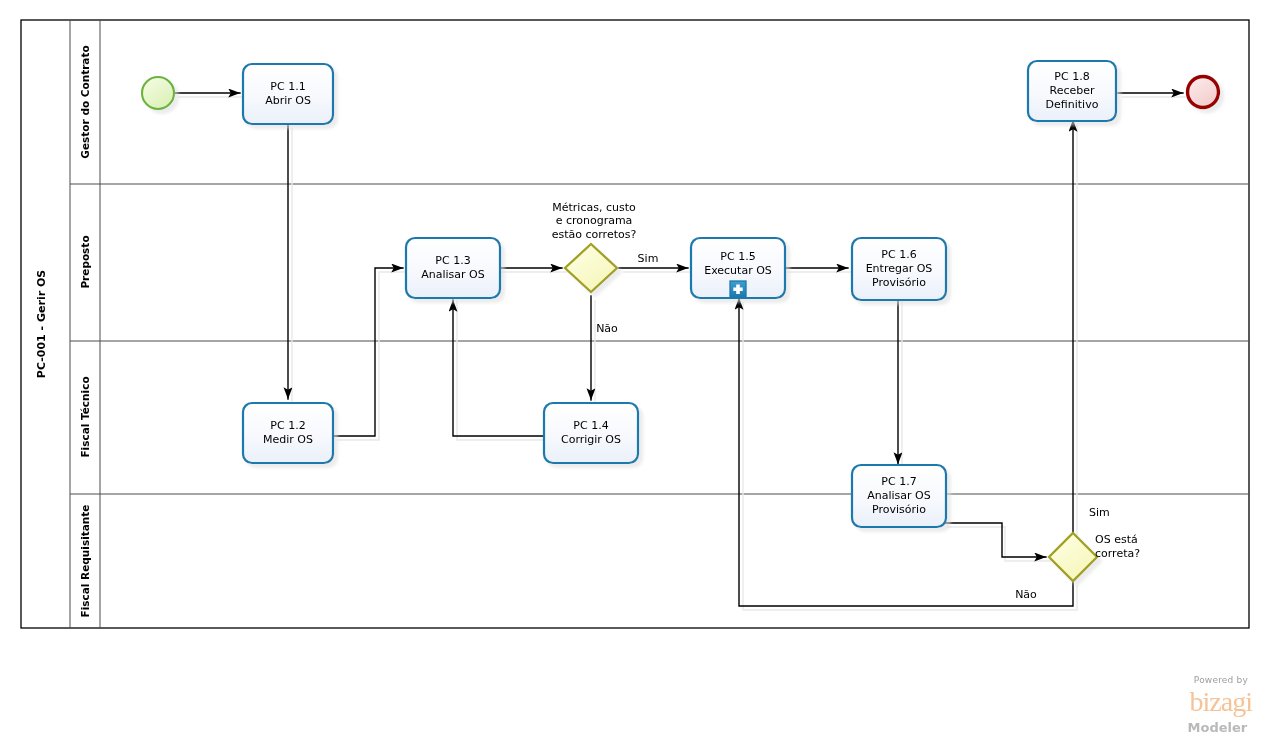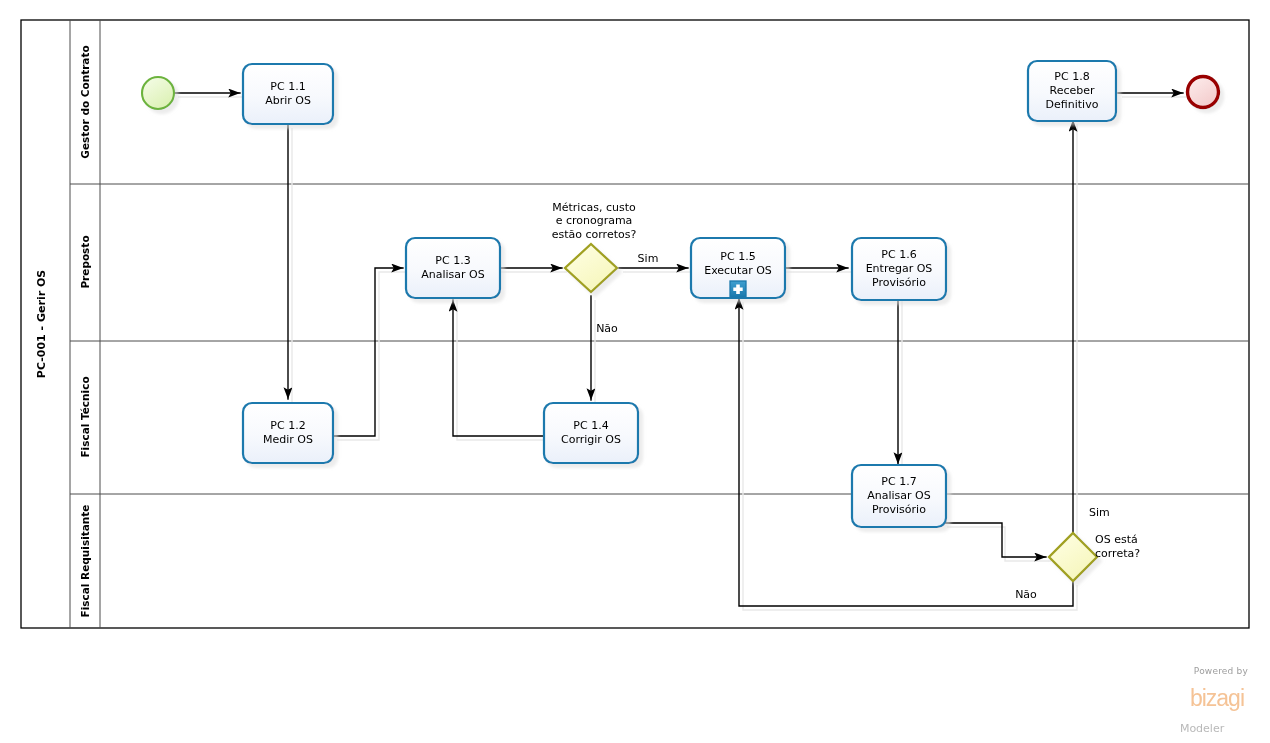--- a/index.html
+++ b/index.html
@@ -86,34 +86,35 @@
     user-select: none;
   }
   .logo-powered {
     font-family: "DejaVu Sans", sans-serif;
     font-size: 9px;
     color: #9d9d9d;
     letter-spacing: 0.2px;
     margin: 0 8px 1px 0;
   }
   .logo-bizagi {
-    font-family: Liberation Sans, sans-serif;
-    font-size: 23px;
+    font-family: Liberation Serif, serif;
+    font-size: 28px;
     color: #f5c396;
     font-weight: normal;
     letter-spacing: -1px;
     line-height: 0.95;
-    margin: 12px;
+    margin: 4px;
   }
   .logo-modeler {
     font-family: "DejaVu Sans", sans-serif;
-    font-size: 11px;
+    font-size: 13px;
     color: #b9b9b9;
     margin: 1px 0 0 2px;
     text-align: left;
+    font-weight: bold;
   }
 </style>
 </head>
 <body>
 
 <div id="canvas">
 
   <svg id="bpmn-svg" viewBox="0 0 1270 743">
     <defs>
       <linearGradient id="taskGrad" x1="0" y1="0" x2="0" y2="1">

